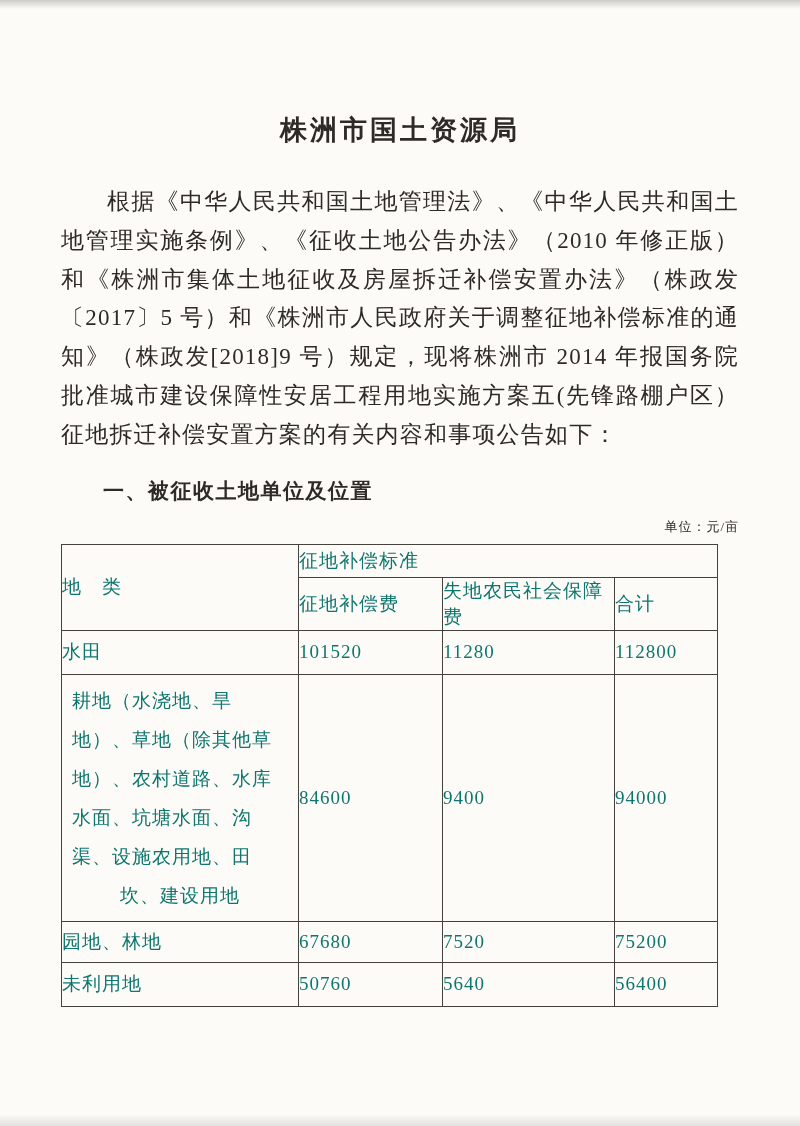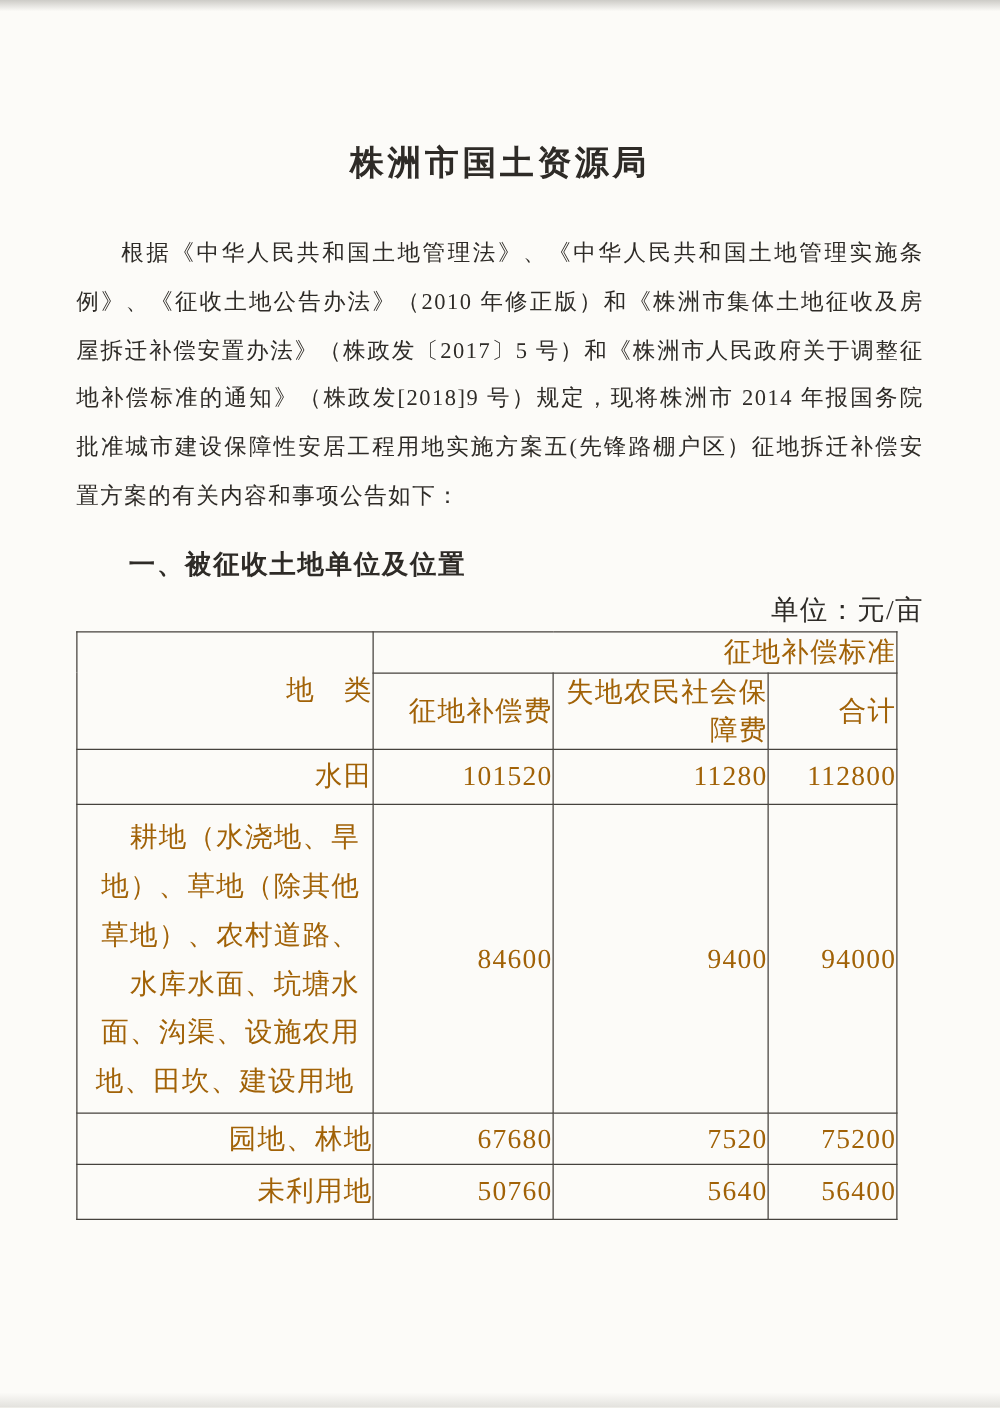--- a/index.html
+++ b/index.html
@@ -36,57 +36,57 @@
   }
   .title2 {
     margin-top:9px;
     text-align:center;
     font-family:"Liberation Sans","DejaVu Sans",sans-serif;
     font-weight:700;
     font-size:29px; line-height:38px;
     letter-spacing:1px;
   }
   .bodytext {
-    font-size:18px;
+    font-size:23px;
     line-height:38.8px;
     letter-spacing:1.2px;
     text-align:justify;
   }
   .indent { text-indent:2em; }
   .intro { margin-top:36px; }
   .sec-heading {
     margin-top:20px;
     padding-left:2em;
     font-family:"Liberation Sans","DejaVu Sans",sans-serif;
     font-weight:700;
     font-size:21px; line-height:31px;
     letter-spacing:1.5px;
   }
   .sec1-body { margin-top:10px; }
   .sec2-heading { margin-top:15px; }
   .unit-note {
     margin-top:9px;
     text-align:right;
-    font-size:22px; line-height:24px;
+    font-size:13px; line-height:24px;
     letter-spacing:1px;
     padding-right:0px;
   }
   table.comp {
     margin-top:5px;
     width:656px;
     border-collapse:collapse;
     table-layout:fixed;
   }
   table.comp td {
     border:1.5px solid #45423d;
-    text-align:right;
+    text-align:left;
     vertical-align:middle;
-    font-size:22px;
+    font-size:19px;
     letter-spacing:1px;
-    color:#a16207;
+    color:#0f766e;
   }
   tr.hr1 td { height:33px; }
   tr.hr2 td { height:36px; }
   tr.r-shuitian td { height:44px; }
   tr.r-gengdi td { height:130px; }
   tr.r-yuandi td { height:41px; }
   tr.r-weiliyong td { height:44px; }
   td.land-header { font-size:18px; letter-spacing:2px; }
   td.num {
     font-family:"Liberation Serif","DejaVu Serif",serif;

